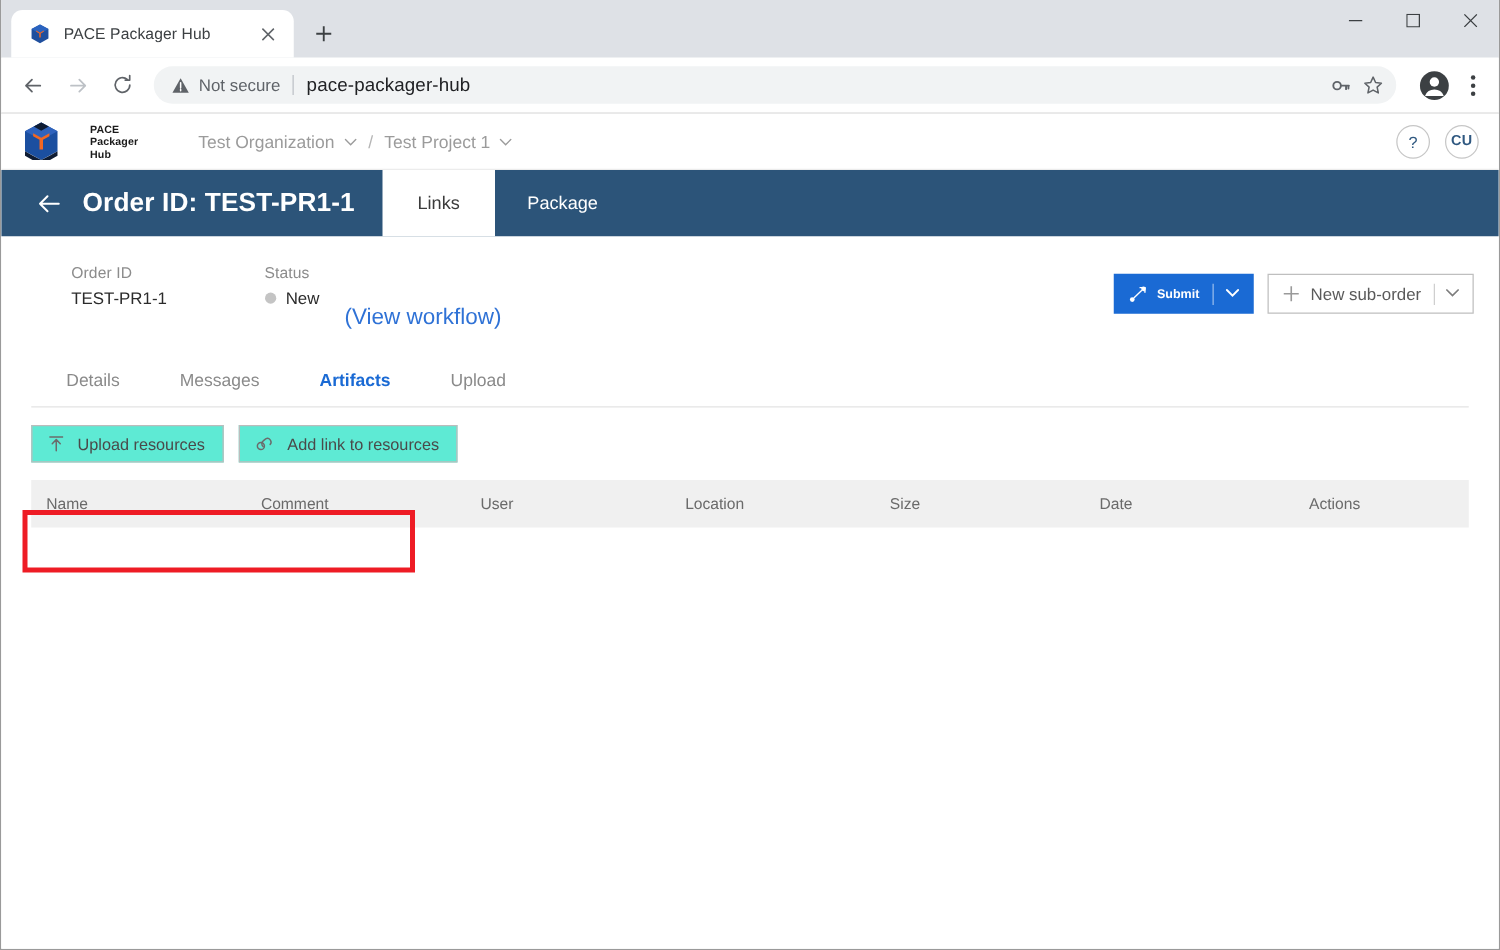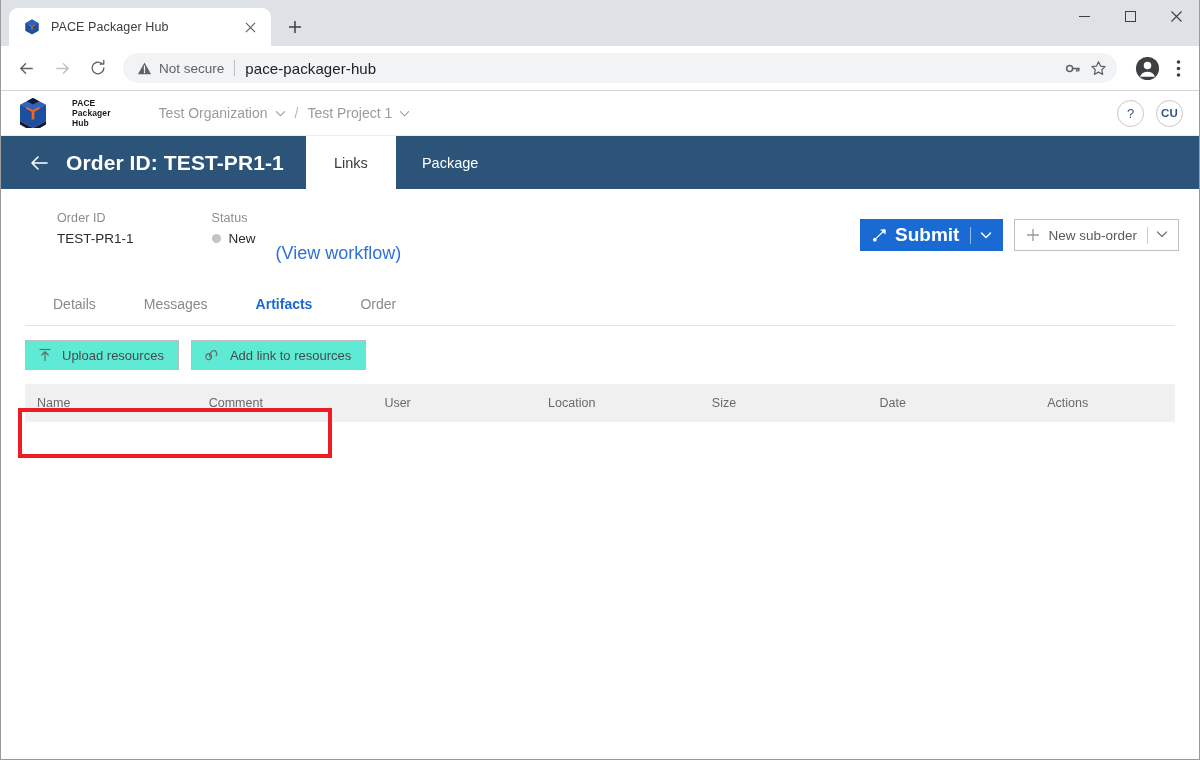--- a/index.html
+++ b/index.html
@@ -21,21 +21,21 @@
   }
   .titlebar {
     height: 46px;
     background: #dee1e6;
     display: flex; align-items: flex-end;
     position: relative;
     flex: 0 0 auto;
   }
   .tabstrip { display: flex; align-items: flex-end; padding-left: 8px; height: 46px; }
   .tab {
-    width: 262px; height: 38px;
+    width: 226px; height: 38px;
     background: #ffffff;
     border-radius: 9px 9px 0 0;
     display: flex; align-items: center;
     padding: 0 10px 0 14px;
     position: relative;
   }
   .tab-fav { width: 18px; height: 18px; flex: 0 0 18px; position: relative; margin-right: 10px; }
   .tab-title {
     flex: 1 1 auto;
     font-size: 12.5px;
@@ -144,21 +144,21 @@
   .infocol { margin-right: 46px; margin-left: 32px; }
   .infocol.type { margin-right: 42px; }
   .infolbl { font-size: 12.5px; color: #8c8c8c; margin-bottom: 6px; letter-spacing: .1px; }
   .infoval { font-size: 13.5px; color: #2b2b2b; display: flex; align-items: center; }
   .dot { width: 9px; height: 9px; border-radius: 50%; margin-right: 8px; flex: 0 0 9px; }
   .wf-link { font-size: 18px; color: #2f72d6; margin-top: 32px; margin-left: 2px; }
 
   .actions { margin-left: auto; display: flex; align-items: center; gap: 11px; padding-top: 8px; }
   .btn-primary {
     height: 32px; background: #1a6ad4;
-    color: #ffffff; font-size: 19px;
+    color: #ffffff; font-size: 10px;
     display: flex; align-items: center;
     padding: 0 11px 0 12px; border: none;
     font-weight: 600;
   }
   .btn-outline {
     height: 32px; background: #ffffff;
     border: 1px solid #bfbfbf; color: #5a5a5a; font-size: 13.5px;
     display: flex; align-items: center;
     padding: 0 10px 0 11px;
   }
@@ -417,21 +417,21 @@
               </svg>
           </span>
         </div>
       </div>
     </div>
 
     <div class="subtabs">
       <span class="stab">Details</span>
       <span class="stab">Messages</span>
       <span class="stab active">Artifacts</span>
-      <span class="stab">Order</span>
+      <span class="stab">Upload</span>
     </div>
 
     <div class="toolrow">
       <div class="tbtn">
         <span class="ti">
           <svg width="14" height="14" viewBox="0 0 14 14">
               <path d="M1.5 1.5 H12.5" stroke="#6b6b6b" stroke-width="1.2"></path>
               <path d="M7 12.5 V3.8 M3.8 7 L7 3.6 L10.2 7" stroke="#6b6b6b" stroke-width="1.2" fill="none" stroke-linecap="round" stroke-linejoin="round"></path>
             </svg>
         </span>

